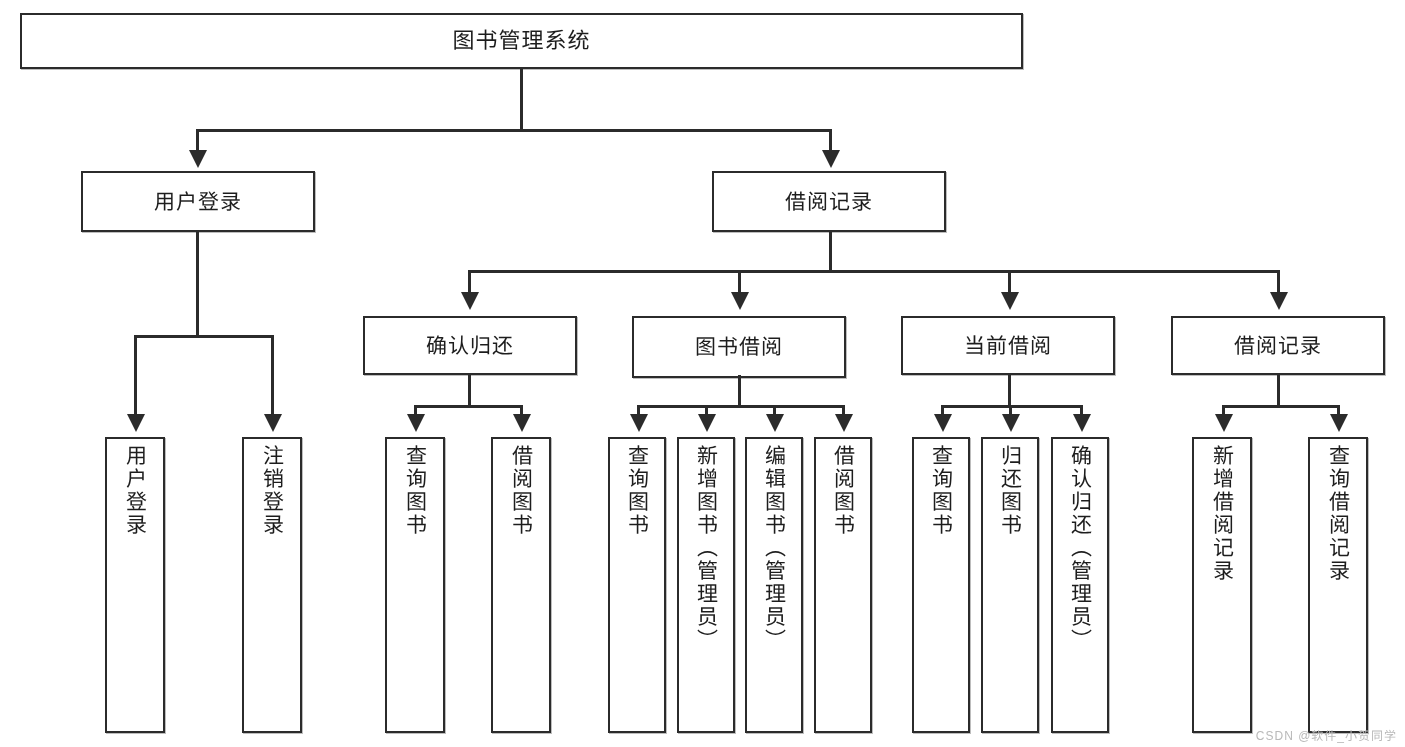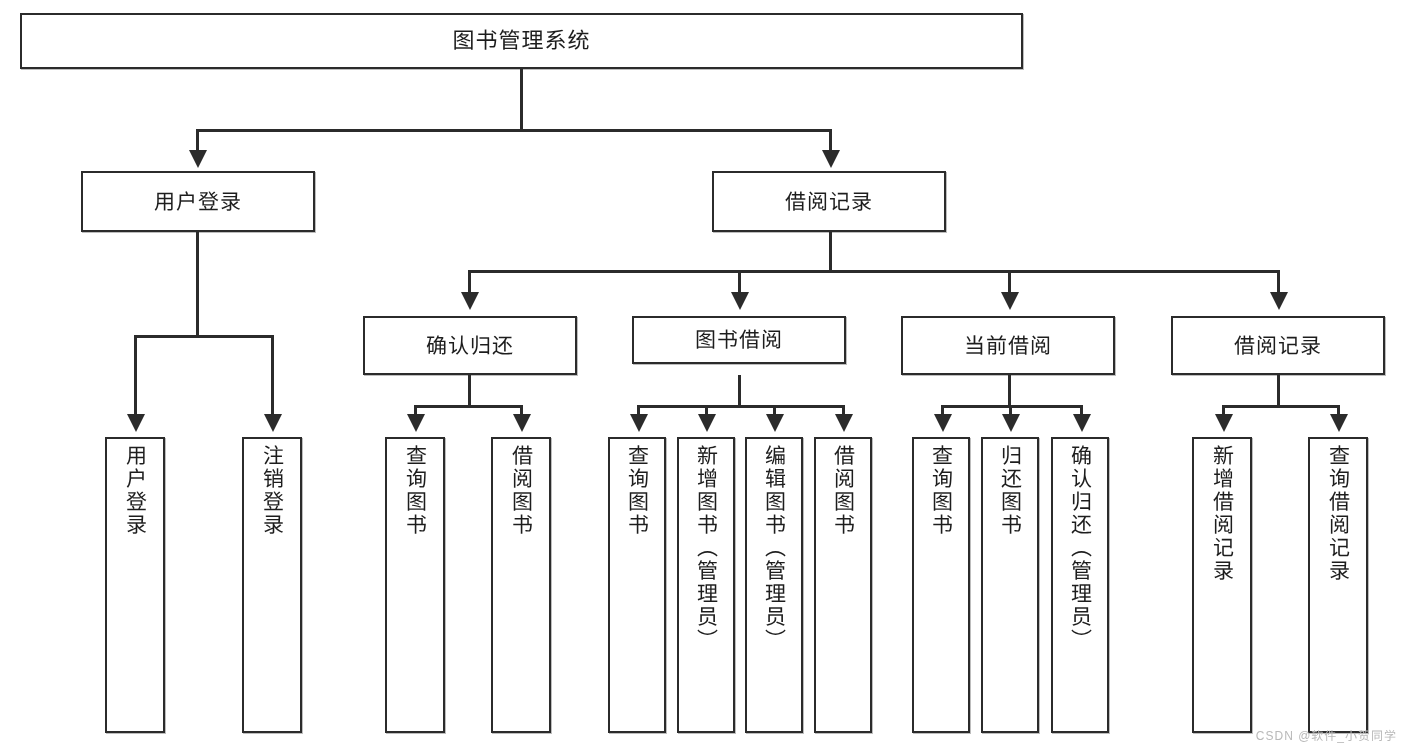--- a/index.html
+++ b/index.html
@@ -122,21 +122,21 @@
   <div class="vline" style="left:738px; top:270px; height:24px;"></div>
   <div class="arrow" style="left:731px; top:292px;"></div>
   <div class="vline" style="left:1008px; top:270px; height:24px;"></div>
   <div class="arrow" style="left:1001px; top:292px;"></div>
   <div class="vline" style="left:1277px; top:270px; height:24px;"></div>
   <div class="arrow" style="left:1270px; top:292px;"></div>
 
   <div class="node" style="left:363px; top:316px; width:214px; height:59px;">
     <span class="label">确认归还</span>
   </div>
-  <div class="node" style="left:632px; top:316px; width:214px; height:48px;">
+  <div class="node" style="left:632px; top:316px; width:214px; height:62px;">
     <span class="label">图书借阅</span>
   </div>
   <div class="node" style="left:901px; top:316px; width:214px; height:59px;">
     <span class="label">当前借阅</span>
   </div>
   <div class="node" style="left:1171px; top:316px; width:214px; height:59px;">
     <span class="label">借阅记录</span>
   </div>
 
   <div class="vline" style="left:468px; top:375px; height:32px;"></div>

